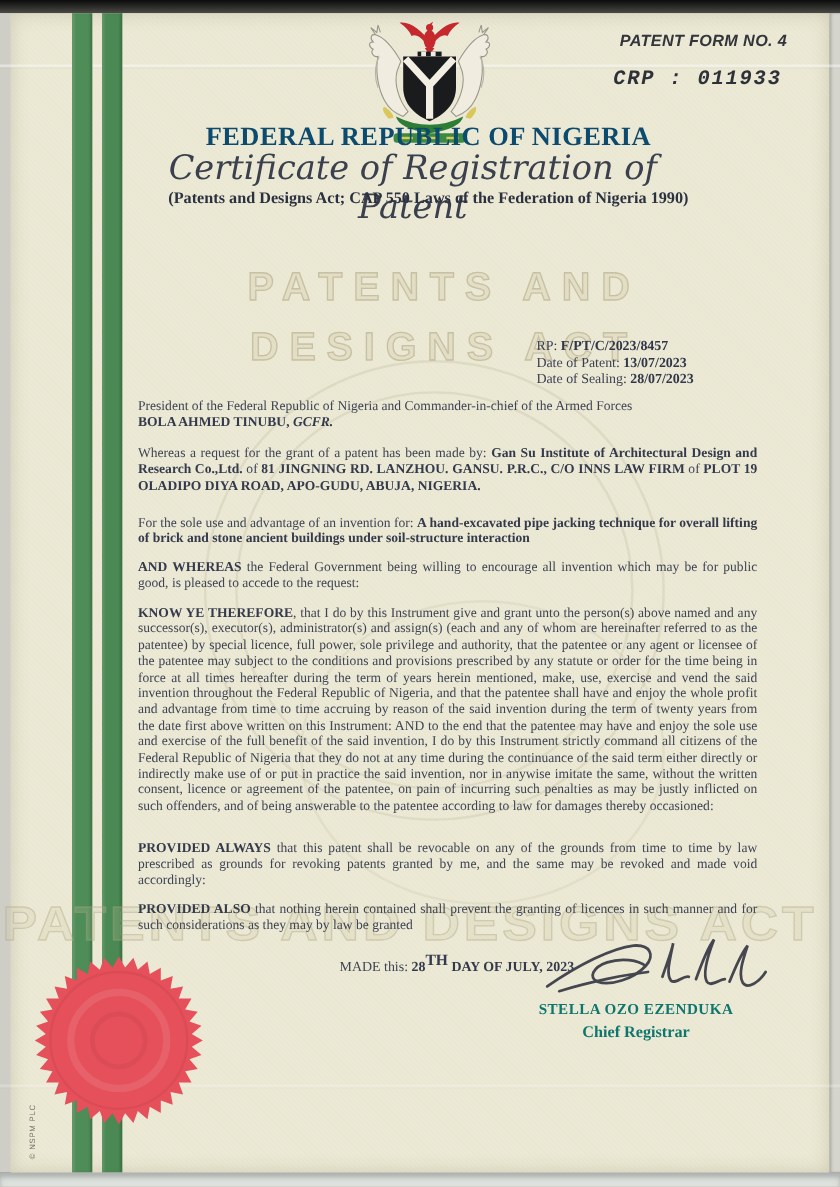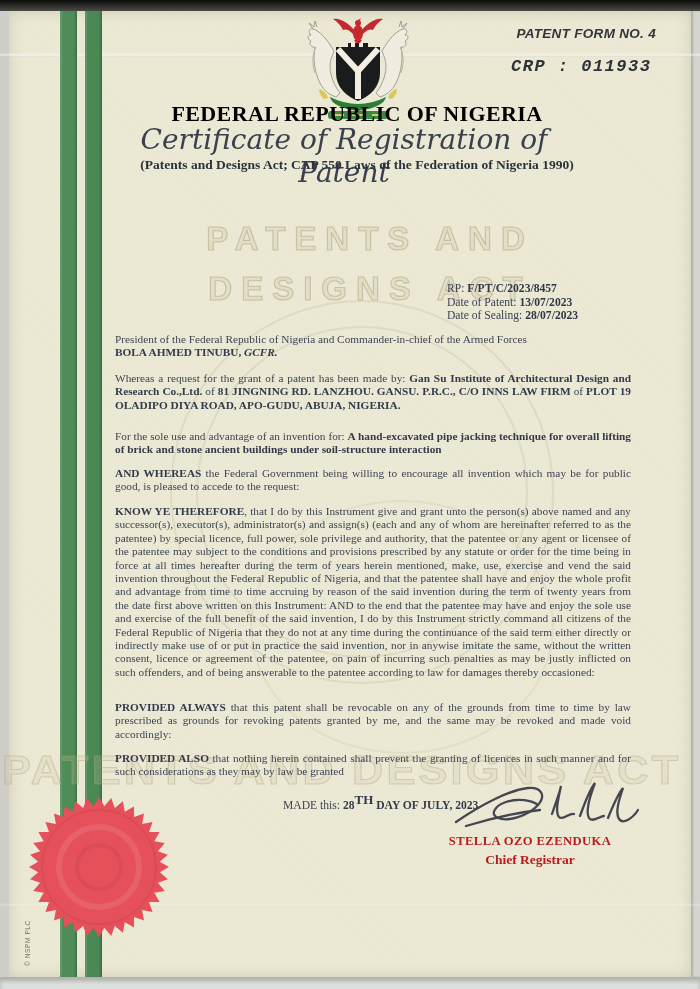--- a/index.html
+++ b/index.html
@@ -29,37 +29,37 @@
   .wm-center{left:110px;top:214px;width:520px;text-align:center;font-size:33px;line-height:50px;letter-spacing:9px;white-space:normal;}
   .wm-bottom{left:2px;top:748px;font-size:40px;letter-spacing:3px;transform:scaleX(1.08);transform-origin:left center;opacity:.75;}
   .emboss-circle{border:2px solid rgba(172,164,128,.20);border-radius:50%;}
 
   
   .form-no{right:44px;top:26px;font-family:"Liberation Sans",sans-serif;font-style:italic;font-weight:bold;
            font-size:13.5px;color:#33353b;letter-spacing:.3px;}
   .crp{left:511px;top:57px;font-family:Liberation Mono, monospace;font-style:italic;font-weight:600;
        font-size:17px;letter-spacing:1.5px;color:#2f3138;}
   .country{left:107px;top:101px;width:500px;text-align:center;font-weight:bold;font-size:22px;
-           letter-spacing:.4px;color:#000000;}
+           letter-spacing:.4px;color:#0c4a6e;}
   .cert-title{left:94px;top:123px;width:500px;text-align:center;font-family:"DejaVu Serif",serif;
               font-style:italic;font-size:28px;color:#3a404e;}
   .subtitle{left:90px;top:157px;width:534px;text-align:center;font-weight:bold;font-size:13.5px;color:#2c3140;}
 
   
   .reg{left:447px;top:282px;font-size:11.6px;line-height:13.6px;color:#3a3f50;}
   .reg b{color:#313749;}
 
   
   .para{left:115px;width:516px;font-size:11.3px;line-height:13.4px;text-align:justify;}
   .b,b{font-weight:bold;color:#343a4c;}
   .i{font-style:italic;}
   .sup{font-size:13px;vertical-align:super;font-weight:bold;}
 
   .made{left:283px;top:792px;font-size:11.6px;}
-  .sig-block{left:425px;top:834px;width:210px;text-align:center;font-weight:bold;color:#b91c1c;font-family:Liberation Serif, serif;}
+  .sig-block{left:425px;top:834px;width:210px;text-align:center;font-weight:bold;color:#0f766e;font-family:Liberation Serif, serif;}
   .sig-name{font-size:12.6px;letter-spacing:.4px;}
   .sig-title{font-size:13.5px;margin-top:3px;}
 
   .seal{left:26px;top:796px;}
   .signature{left:452px;top:778px;}
   .coat{left:300px;top:13px;}
 
   .printer-mark{left:24px;top:966px;transform:rotate(-90deg);transform-origin:left top;
                 font-family:"Liberation Sans",sans-serif;font-size:6.5px;color:#73736c;letter-spacing:.6px;white-space:nowrap;}
 </style>

